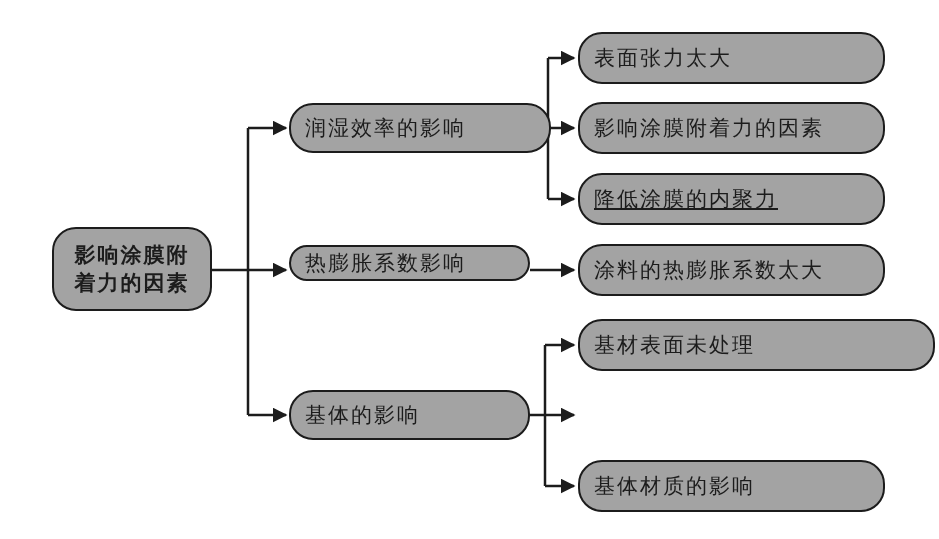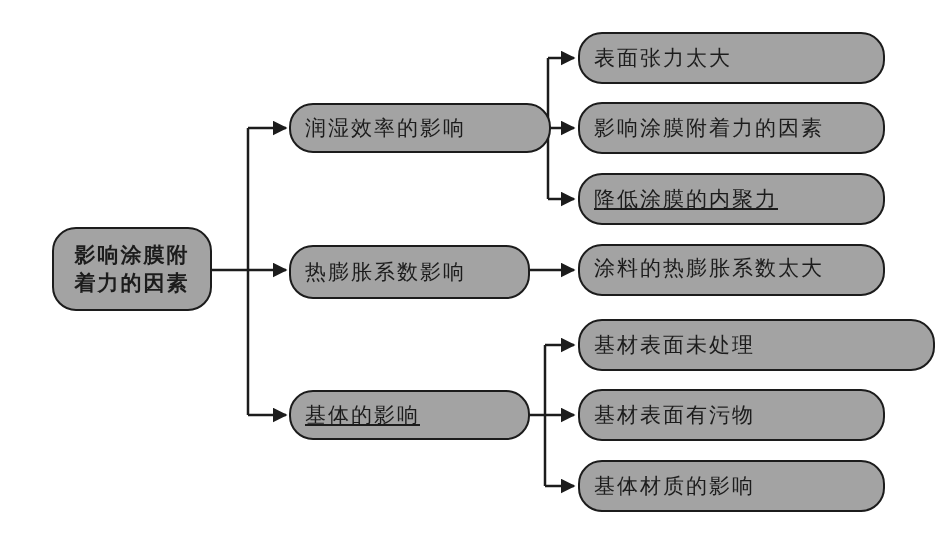--- a/index.html
+++ b/index.html
@@ -37,27 +37,27 @@
   }
   .node.left-text {
     justify-content: flex-start;
     text-align: left;
     padding: 4px 8px 4px 14px;
   }
   
   .n-root { left: 52px;  top: 227px; width: 160px; height: 84px; }
   
   .n-m1  { left: 289px; top: 103px; width: 262px; height: 50px; }
-  .n-m2  { left: 289px; top: 245px; width: 241px; height: 54px; }
-  .n-m3  { left: 289px; top: 390px; width: 241px; height: 50px; text-decoration: underline; }
+  .n-m2  { left: 289px; top: 245px; width: 241px; height: 36px; }
+  .n-m3  { left: 289px; top: 390px; width: 241px; height: 50px; }
   
   .n-l1  { left: 578px; top: 32px;  width: 307px; height: 52px; }
   .n-l2  { left: 578px; top: 102px; width: 307px; height: 52px; }
   .n-l3  { left: 578px; top: 173px; width: 307px; height: 52px; text-decoration: underline; }
-  .n-l4  { left: 578px; top: 244px; width: 307px; height: 52px; font-family: Liberation Mono, monospace; }
+  .n-l4  { left: 578px; top: 244px; width: 307px; height: 52px; }
   .n-l5  { left: 578px; top: 319px; width: 357px; height: 52px; }
   .n-l6  { left: 578px; top: 389px; width: 307px; height: 52px; }
   .n-l7  { left: 578px; top: 460px; width: 307px; height: 52px; }
 </style>
 </head>
 <body>
 
 <div class="canvas">
 
   <svg class="connectors" viewBox="0 0 939 539" xmlns="http://www.w3.org/2000/svg" aria-hidden="true">
@@ -101,17 +101,16 @@
   <div class="node left-text n-l1">表面张力太大</div>
 
   <div class="node left-text n-l2">影响涂膜附着力的因素</div>
 
   <div class="node left-text n-l3">降低涂膜的内聚力</div>
 
   <div class="node left-text n-l4">涂料的热膨胀系数太大</div>
 
   <div class="node left-text n-l5">基材表面未处理</div>
 
-  <div class="node left-text n-l6">基材表面有污物</div>
 
   <div class="node left-text n-l7">基体材质的影响</div>
 
 </div>
 
 </body></html>

